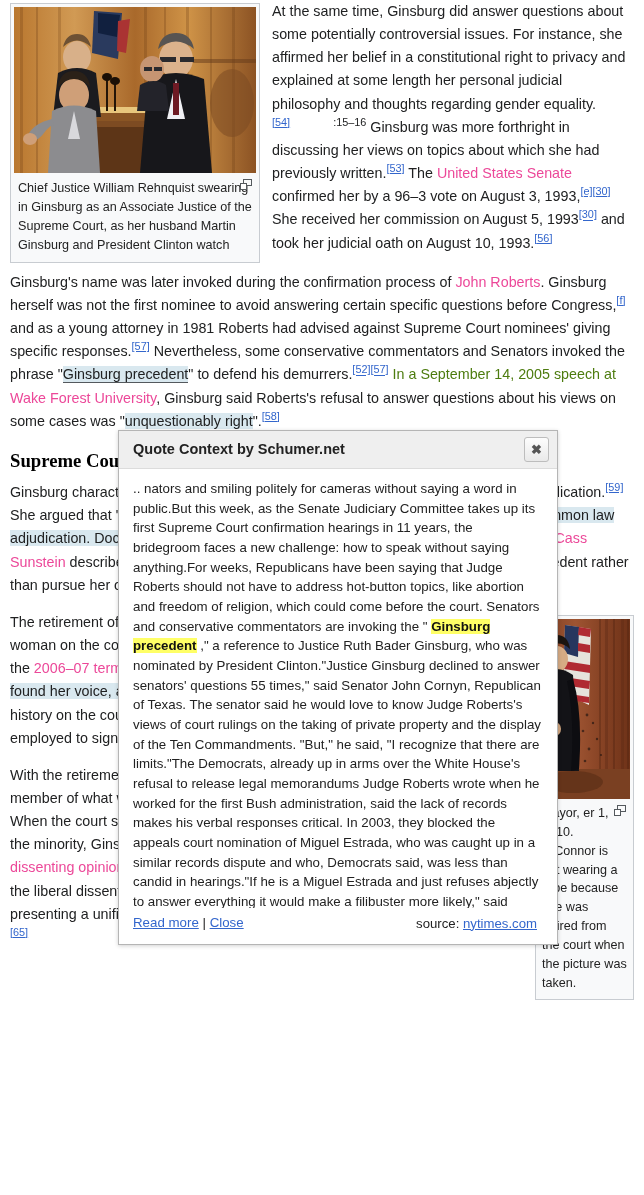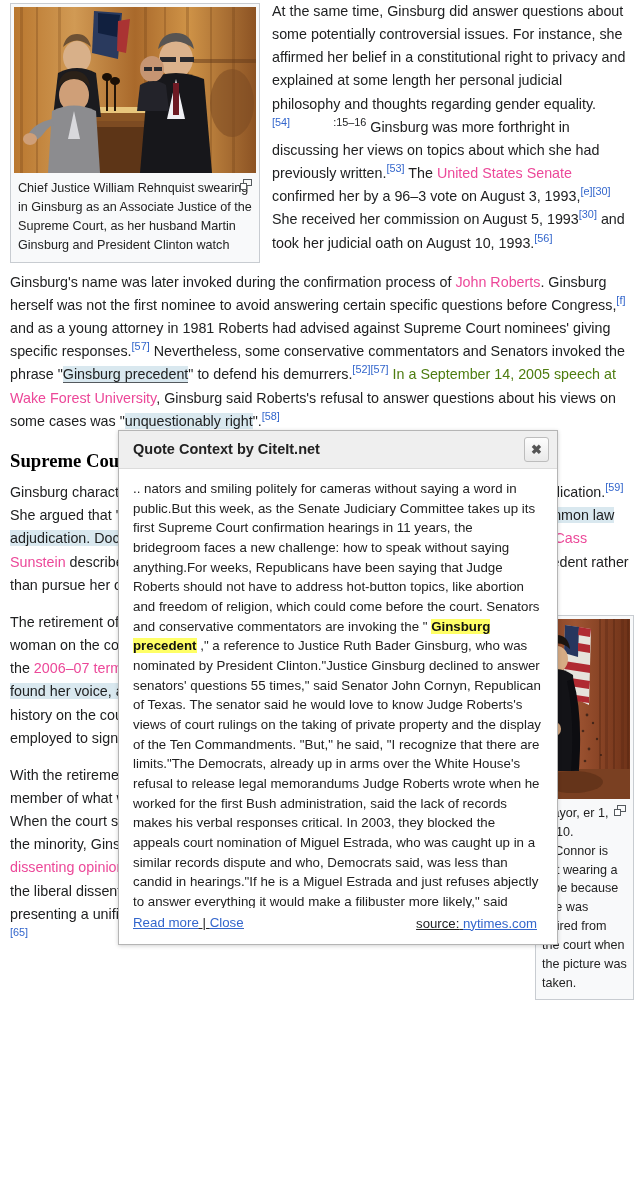--- a/index.html
+++ b/index.html
@@ -9,21 +9,21 @@
     position: relative;
     background: #ffffff;
     font-family: "Liberation Sans", sans-serif;
     font-size: 14.3px;
     line-height: 1.62;
     color: #202122;
     overflow: hidden;
   }
   a, .lnk { color: #ec4899; text-decoration: none; }
   .lnk-u { color:#3366cc; text-decoration: underline; }
-  .ref { font-size: 0.76em; vertical-align: super; line-height: 0; color:#3366cc; }
+  .ref { font-size: 0.76em; vertical-align: super; line-height: 0; color:#3366cc;text-decoration:underline; }
   .reftxt { font-size: 0.76em; vertical-align: super; line-height: 0; color:#202122;padding-left:43px; }
   .hl { background:#d9e8ef; }
   .dashed { border-bottom: 1px solid #54595d; }
   .content { padding: 0 10px 0 10px; }
   p { margin: 0 0 14px 0; }
 
   
   .thumb {
     float: left;
     width: 250px;
@@ -94,21 +94,20 @@
     color:#222;
     flex: 1 1 auto;
     overflow: hidden;
   }
   .popup-body .qhl { background:#ffff66; font-weight:bold; color:#111; }
   .popup-foot {
     padding: 4px 14px 10px 14px;
     display:flex; align-items:center; justify-content:space-between;
     font-size: 13.3px;
     flex: 0 0 auto;
-    text-decoration: underline;
   }
   .popup-foot .sep { color:#222; }
   .popup-src { font-size: 13.2px; color:#222; padding-right: 6px; }
 
   
   .faint { color:#4d7c0f; }
 </style>
 </head>
 <body>
 
@@ -275,21 +274,21 @@
   </p>
 
   <p>
     <span>With the retirement of Justice </span><a href="#" class="lnk">John Paul Stevens</a><span>, Ginsburg became the senior member of what was sometimes referred to as the court's "liberal wing".</span><span class="ref">[31][65][66]</span><span> When the court split 5–4 along ideological lines and the liberal justices were in the minority, Ginsburg often had the authority to assign authorship of the </span><a href="#" class="lnk">dissenting opinion</a><span> because of her seniority.</span><span class="ref">[65][h]</span><span> Ginsburg was a proponent of the liberal dissenters speaking "with one voice" and, where practicable, presenting a unified approach to which all the dissenting justices can agree.</span><span class="ref">[31][65]</span>
   </p>
 
 </div>
 
 <div class="popup">
   <div class="popup-head">
-    <div class="popup-title">Quote Context by CiteIt.net</div>
+    <div class="popup-title">Quote Context by Schumer.net</div>
     <div class="popup-close">✖</div>
   </div>
   <div class="popup-body">
     <span>.. nators and smiling politely for cameras without saying a word in public.But this week, as the Senate Judiciary Committee takes up its first Supreme Court confirmation hearings in 11 years, the bridegroom faces a new challenge: how to speak without saying anything.For weeks, Republicans have been saying that Judge Roberts should not have to address hot-button topics, like abortion and freedom of religion, which could come before the court. Senators and conservative commentators are invoking the " </span><span class="qhl">Ginsburg precedent</span><span> ," a reference to Justice Ruth Bader Ginsburg, who was nominated by President Clinton."Justice Ginsburg declined to answer senators' questions 55 times," said Senator John Cornyn, Republican of Texas. The senator said he would love to know Judge Roberts's views of court rulings on the taking of private property and the display of the Ten Commandments. "But," he said, "I recognize that there are limits."The Democrats, already up in arms over the White House's refusal to release legal memorandums Judge Roberts wrote when he worked for the first Bush administration, said the lack of records makes his verbal responses critical. In 2003, they blocked the appeals court nomination of Miguel Estrada, who was caught up in a similar records dispute and who, Democrats said, was less than candid in hearings."If he is a Miguel Estrada and just refuses abjectly to answer everything it would make a filibuster more likely," said Senator Charles E. Schumer, the New York Democrat. He called the Ginsburg..</span>
   </div>
   <div class="popup-foot">
     <div>
       <a href="#" class="lnk-u">Read more</a>
       <span class="sep">|</span>
       <a href="#" class="lnk-u">Close</a>

